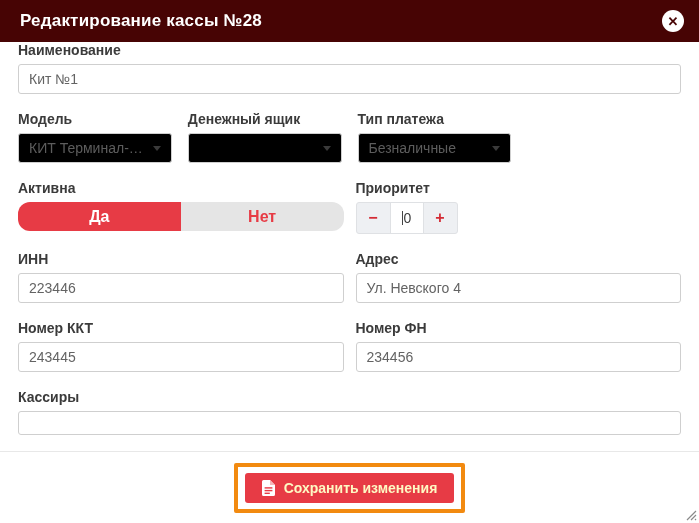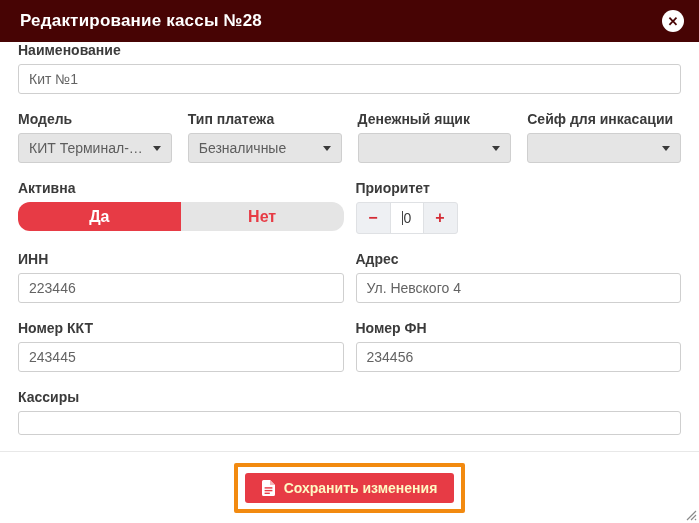--- a/index.html
+++ b/index.html
@@ -46,21 +46,21 @@
   }
   .text-input.small { height:24px; }
 
   .grid2 { display:grid; grid-template-columns:1fr 1fr; column-gap:12px; }
   .grid4 { display:grid; grid-template-columns:repeat(4,1fr); column-gap:16px; }
 
   
   .selectbox {
     height:30px; border:1px solid #cfcfcf; border-radius:3px;
     display:flex; align-items:center; justify-content:space-between;
-    padding:0 10px; font-size:14px; color:#5d5d5d; background:#e5e5e5;
+    padding:0 10px; font-size:14px; color:#5d5d5d; background:#000000;
     cursor:pointer;
   }
   .selectbox .sel-text { overflow:hidden; white-space:nowrap; }
   .caret-down {
     width:0; height:0; flex:0 0 auto; margin-left:6px;
     border-left:4px solid transparent;
     border-right:4px solid transparent;
     border-top:5px solid #3a3a3a;
   }
 
@@ -130,37 +130,30 @@
 
     <div class="row grid4">
       <div>
         <div class="field-label">Модель</div>
         <div class="selectbox">
           <span class="sel-text">КИТ Терминал-…</span>
           <span class="caret-down"></span>
         </div>
       </div>
       <div>
-        <div class="field-label">Тип платежа</div>
-        <div class="selectbox">
-          <span class="sel-text">Безналичные</span>
-          <span class="caret-down"></span>
-        </div>
-      </div>
-      <div>
         <div class="field-label">Денежный ящик</div>
         <div class="selectbox">
           <span class="sel-text"></span>
           <span class="caret-down"></span>
         </div>
       </div>
       <div>
-        <div class="field-label">Сейф для инкасации</div>
+        <div class="field-label">Тип платежа</div>
         <div class="selectbox">
-          <span class="sel-text"></span>
+          <span class="sel-text">Безналичные</span>
           <span class="caret-down"></span>
         </div>
       </div>
     </div>
 
     <div class="row grid2">
       <div>
         <div class="field-label">Активна</div>
         <div class="toggle">
           <div class="toggle-opt on">Да</div>

